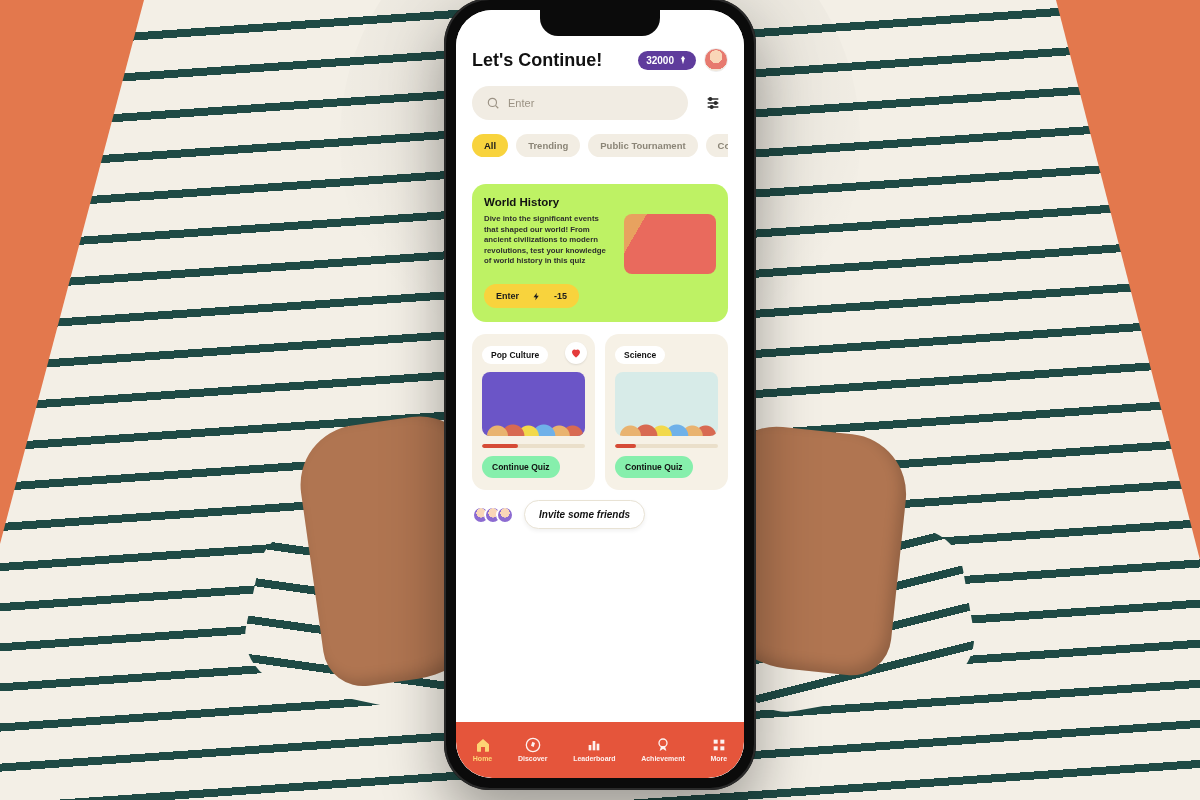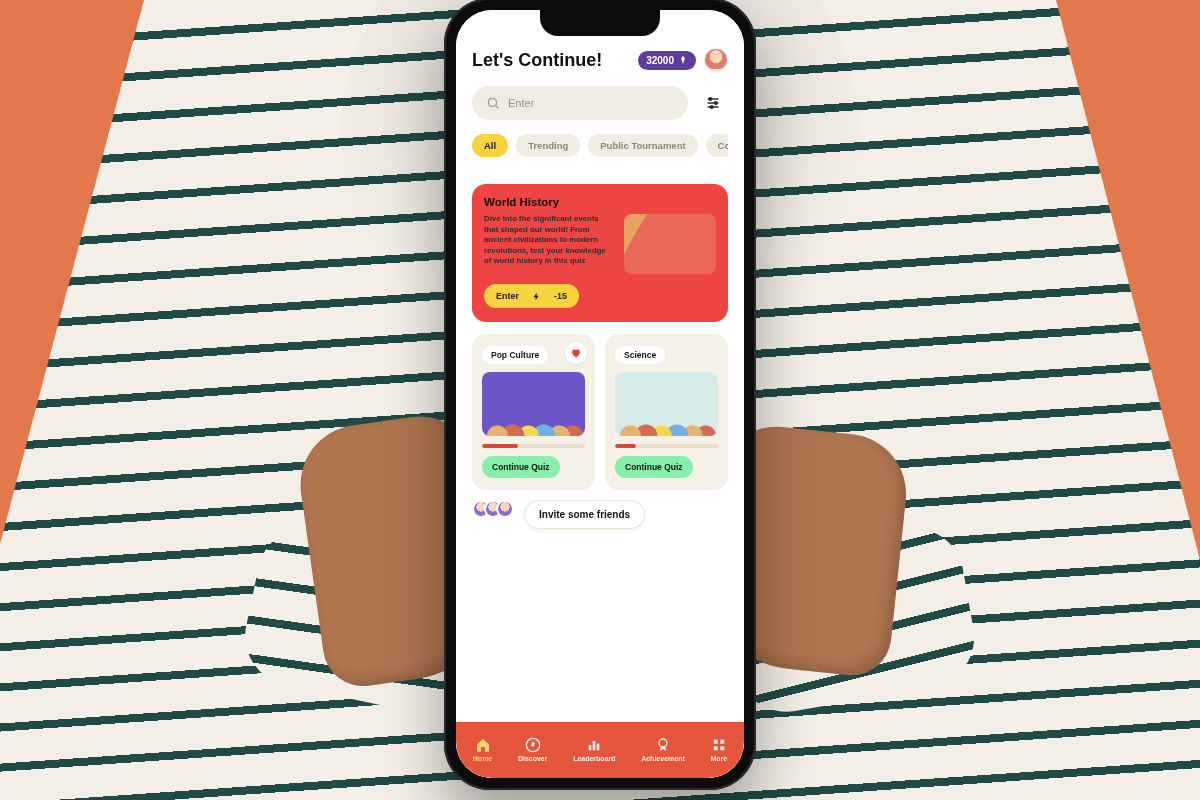--- a/index.html
+++ b/index.html
@@ -98,21 +98,21 @@
   
   .chips { display:flex; gap:8px; overflow:hidden; margin-bottom:27px; }
   .chip {
     font-size:9.5px; font-weight:700; color:#8b8577;
     background:#f2ede3; padding:6px 12px; border-radius:14px; white-space:nowrap;
   }
   .chip.active { background:#f8d33d; color:#1c1c1c; }
 
   
   .card {
-    background:#ef4444; border-radius:14px; padding:12px 12px 14px 12px;
+    background:#bef264; border-radius:14px; padding:12px 12px 14px 12px;
     margin-bottom:12px;
   }
   .card h3 { font-size:11.5px; font-weight:800; color:#111; margin-bottom:6px; }
   .hero-row { display:flex; gap:10px; }
   .hero-text { flex:1; font-size:7.8px; line-height:1.35; color:#2e2e2e; font-weight:600; }
   .map-thumb {
     width:92px; height:60px; border-radius:8px; flex:0 0 auto;
     background:
       linear-gradient(120deg,#e8a25f 0 18%, transparent 18%),
       linear-gradient(160deg,#e96a5d 60% 100%, transparent 0 60%),
@@ -161,21 +161,21 @@
   .illus.sci { background:#d7ebe8; }
   .mini p { font-size:7.2px; line-height:1.3; color:#2e2e2e; font-weight:600; min-height:26px; }
   .progress { height:4px; background:#eadfca; border-radius:4px; margin:6px 0 8px; overflow:hidden; }
   .progress > span { display:block; height:100%; background:#d64b36; border-radius:4px; }
   .cont-btn {
     font-size:8.5px; font-weight:800; background:#86efac; color:#111;
     padding:6px 10px; border-radius:12px; display:inline-block;
   }
 
   
-  .invite-row { display:flex; gap:10px; margin-top:10px; }
+  .invite-row { display:flex; align-items:center; gap:10px; margin-top:10px;font-style:italic; }
   .invite-avatars { display:flex; }
   .invite-avatars .a { width:18px; height:18px; border-radius:50%; border:2px solid #fff; margin-left:-6px;
     background:radial-gradient(circle at 50% 35%, #f9d6b8 0 40%, #8c6bd1 41% 100%); }
   .invite-avatars .a:first-child{ margin-left:0; }
   .invite-pill {
     background:#fff; border:1px solid #e8e2d4; font-size:10px; font-weight:800; color:#111;
     padding:8px 14px; border-radius:18px; box-shadow:0 2px 4px rgba(0,0,0,.06);
   }
 
   

